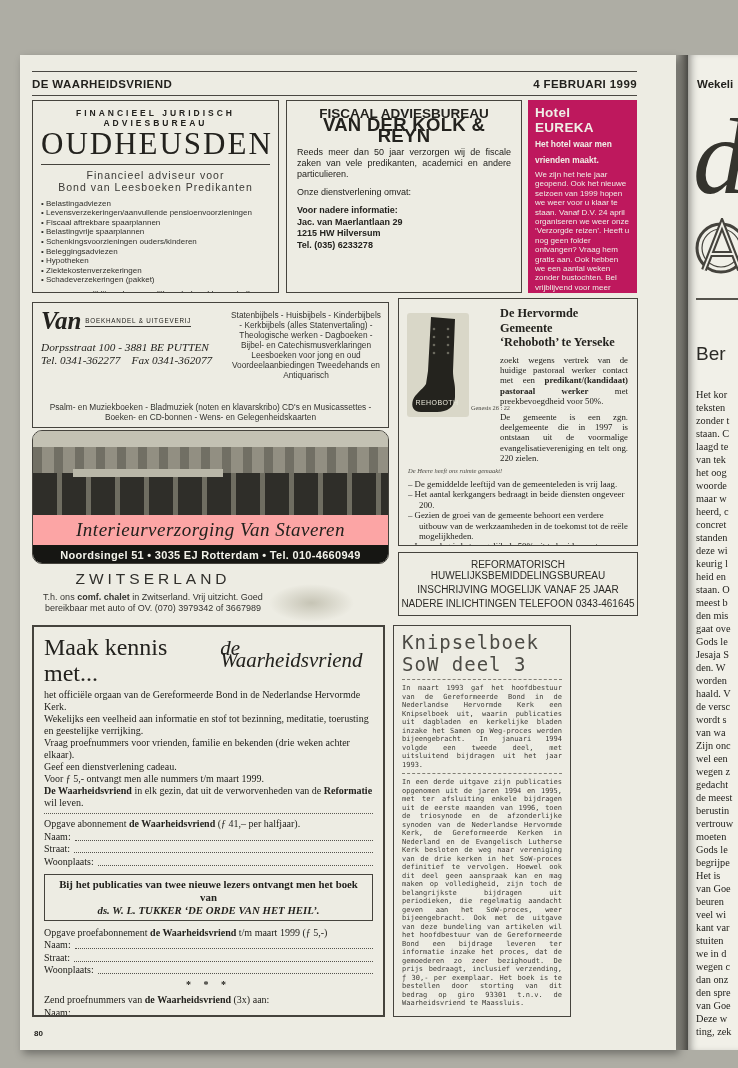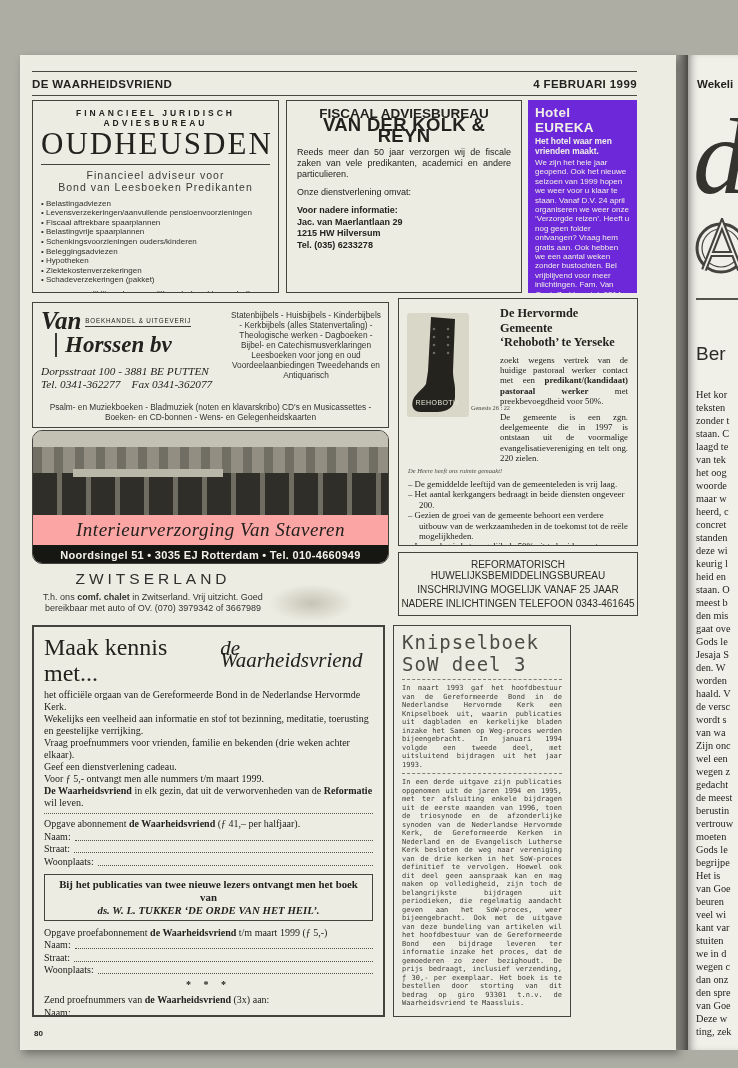--- a/index.html
+++ b/index.html
@@ -27,23 +27,23 @@
   
   .ad-fis{left:266px;top:45px;width:236px;height:193px;padding:7px 10px;font-size:9px;line-height:11px;text-align:left;}
   .fis-t1{font-size:13.5px;font-weight:bold;text-align:center;}
   .fis-t2{font-size:18.5px;font-weight:bold;text-align:center;margin-bottom:6px;letter-spacing:.3px;}
   .fis-p{text-align:justify;margin-bottom:7px;}
   .fis-li{padding-left:14px;text-indent:-14px;margin-bottom:1px;}
   .fis-li::before{content:"–  ";}
   .fis-contact{font-weight:bold;margin-top:7px;line-height:11.5px;}
 
   
-  .ad-eur{left:508px;top:45px;width:109px;height:193px;background:#6d28d9;color:#efeee6;padding:5px 7px;border:none;}
+  .ad-eur{left:508px;top:45px;width:109px;height:193px;background:#be185d;color:#efeee6;padding:5px 7px;border:none;}
   .eur-t{font-size:13.5px;font-weight:bold;letter-spacing:.3px;}
-  .eur-s{font-size:8.4px;font-weight:bold;line-height:10px;margin:1px 0 2px;}
+  .eur-s{font-size:8.4px;font-weight:bold;line-height:16px;margin:1px 0 2px;}
   .eur-b{font-size:8px;line-height:9.4px;}
 
   
   .ad-hor{left:12px;top:247px;width:357px;height:126px;padding:6px 8px;position:absolute;}
   .hor-logo{width:195px;}
   .hor-van{font-family:"Liberation Serif",serif;font-style:italic;font-weight:bold;font-size:25px;line-height:24px;}
   .hor-caps{font-size:6.3px;letter-spacing:.8px;border-bottom:1px solid #3a3935;padding-bottom:2px;margin-left:4px;vertical-align:6px;}
   .hor-name{font-family:"Liberation Serif",serif;font-style:italic;font-weight:bold;font-size:23px;line-height:24px;margin-left:14px;border-left:2px solid #3a3935;padding-left:8px;}
   .hor-addr{font-family:"Liberation Serif",serif;font-style:italic;font-size:11.3px;margin-top:8px;line-height:13px;white-space:nowrap;}
   .hor-right{position:absolute;right:6px;top:7px;width:152px;text-align:center;font-size:8.3px;line-height:10px;color:#34332f;}
@@ -153,21 +153,20 @@
 
   <div class="box ad-eur">
     <div class="eur-t">Hotel EUREKA</div>
     <div class="eur-s">Het hotel waar men vrienden maakt.</div>
     <div class="eur-b">We zijn het hele jaar geopend. Ook het nieuwe seizoen van 1999 hopen we weer voor u klaar te staan. Vanaf D.V. 24 april organiseren we weer onze ‘Verzorgde reizen’. Heeft u nog geen folder ontvangen? Vraag hem gratis aan. Ook hebben we een aantal weken zonder bustochten. Bel vrijblijvend voor meer inlichtingen. Fam. Van Gent, Zeddam, tel. 0314-651811.</div>
   </div>
 
   <div class="box ad-hor">
     <div class="hor-logo">
       <div><span class="hor-van">Van</span><span class="hor-caps">BOEKHANDEL &amp; UITGEVERIJ</span></div>
-      <div class="hor-name">Horssen bv</div>
     </div>
     <div class="hor-addr">
       <div>Dorpsstraat 100 - 3881 BE  PUTTEN</div>
       <div><span>Tel. 0341-362277</span>&nbsp;&nbsp;&nbsp;&nbsp;<span>Fax 0341-362077</span></div>
     </div>
     <div class="hor-right">Statenbijbels - Huisbijbels - Kinderbijbels - Kerkbijbels (alles Statenvertaling) - Theologische werken - Dagboeken - Bijbel- en Catechismusverklaringen Leesboeken voor jong en oud Voordeelaanbiedingen Tweedehands en Antiquarisch</div>
     <div class="hor-bottom">Psalm- en Muziekboeken - Bladmuziek (noten en klavarskribo) CD's en Musicassettes - Boeken- en CD-bonnen - Wens- en Gelegenheidskaarten</div>
   </div>
 
   <div class="box ad-reh">

